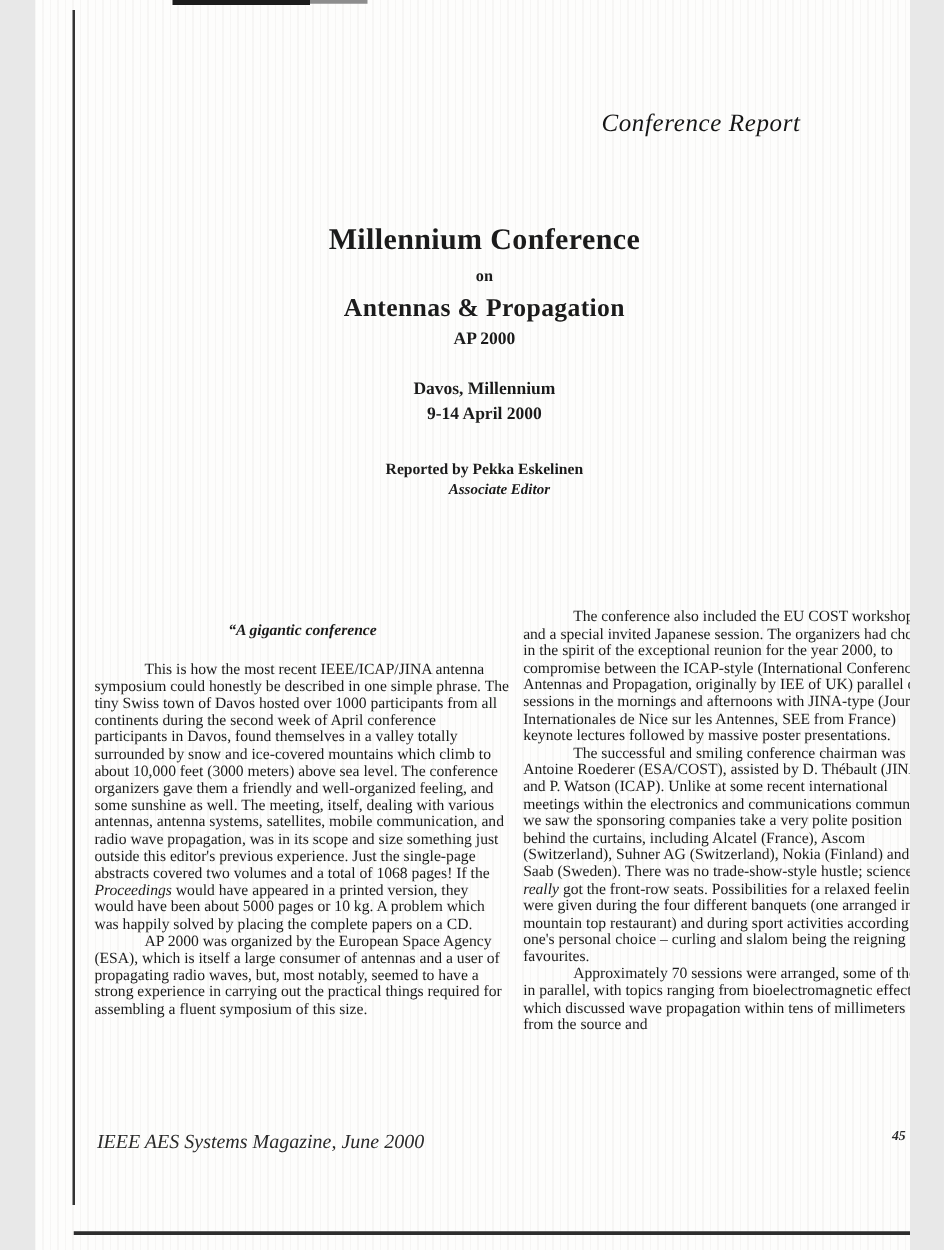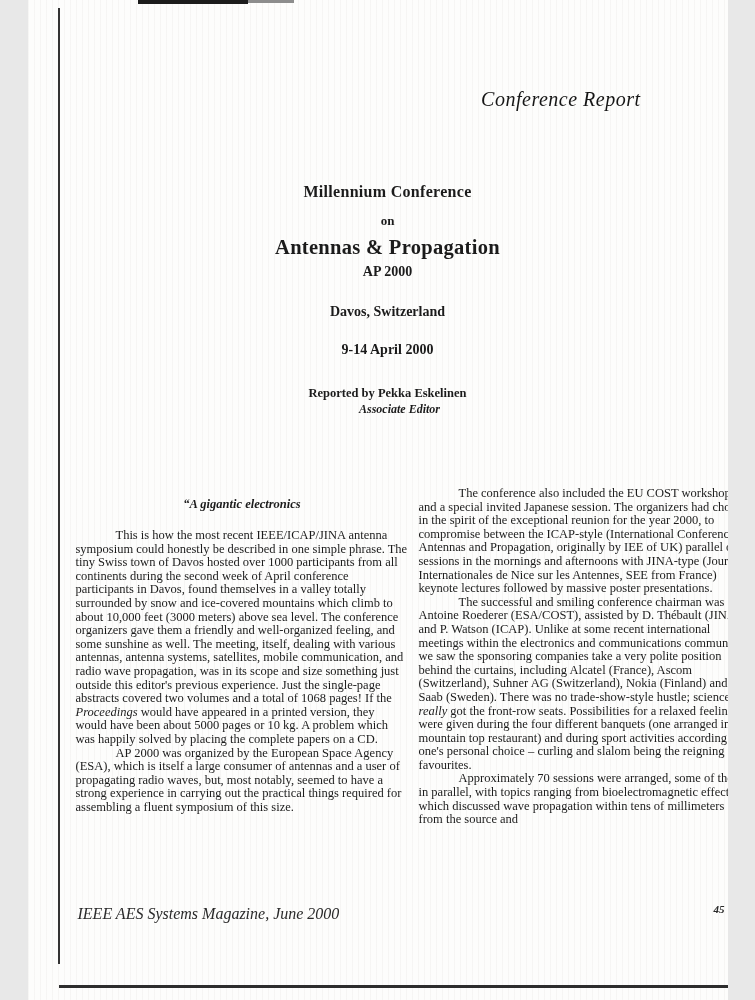--- a/index.html
+++ b/index.html
@@ -20,28 +20,28 @@
   .art-top-light{left:220px;top:0;width:46px;height:3px;background:#8d8d8d;}
   .art-left-line{left:30px;top:8px;width:2px;height:956px;background:#343434;}
   .art-bottom-line{left:31px;top:985px;width:717px;height:3px;background:#2d2d2d;}
 
   .header-label{
     position:absolute;top:88px;right:87px;
     font-style:italic;font-size:20px;letter-spacing:0.5px;color:#161616;
   }
 
   .title-block{position:absolute;top:181px;left:0;width:720px;text-align:center;font-weight:bold;}
-  .t1{font-size:16px;line-height:22px;letter-spacing:0.3px;text-align:center;}
+  .t1{font-size:24px;line-height:22px;letter-spacing:0.3px;text-align:center;}
   .t-on{font-size:13px;line-height:13px;margin-top:11px;}
   .t3{font-size:20.5px;line-height:22px;margin-top:9px;letter-spacing:0.3px;}
   .t4{font-size:14px;line-height:22px;margin-top:3px;}
 
   .meta-block{position:absolute;top:304px;left:0;width:720px;text-align:center;}
   .m-loc{font-size:14px;font-weight:bold;}
-  .m-date{font-size:14px;font-weight:bold;margin-top:22px;}
+  .m-date{font-size:14px;font-weight:bold;margin-top:4px;}
   .m-rep{font-size:12.5px;font-weight:bold;margin-top:28px;}
   .m-role{font-size:12px;font-weight:bold;font-style:italic;margin-top:1px;padding-left:24px;}
 
   .columns{
     position:absolute;top:487px;left:48px;width:676px;
     display:flex;gap:10px;
   }
   .col{width:333px;font-size:12.5px;line-height:13.6px;}
   .pull-quote{
     margin-top:9px;margin-bottom:17px;
@@ -66,30 +66,30 @@
   <div class="header-label">Conference Report</div>
 
   <div class="title-block">
     <div class="t1">Millennium Conference</div>
     <div class="t-on">on</div>
     <div class="t3">Antennas &amp; Propagation</div>
     <div class="t4">AP 2000</div>
   </div>
 
   <div class="meta-block">
-    <div class="m-loc">Davos, Switzerland</div>
+    <div class="m-loc">Davos, Millennium</div>
     <div class="m-date">9-14 April 2000</div>
     <div class="m-rep">Reported by Pekka Eskelinen</div>
     <div class="m-role">Associate Editor</div>
   </div>
 
   <div class="columns">
     <div class="col">
       <div class="pull-quote">
-        <div>“A gigantic electronics</div>
+        <div>“A gigantic conference</div>
       </div>
       <p class="body-para"><span>This is how the most recent IEEE/ICAP/JINA antenna symposium could honestly be described in one simple phrase. The tiny Swiss town of Davos hosted over 1000 participants from all continents during the second week of April conference participants in Davos, found themselves in a valley totally surrounded by snow and ice-covered mountains which climb to about 10,000 feet (3000 meters) above sea level. The conference organizers gave them a friendly and well-organized feeling, and some sunshine as well. The meeting, itself, dealing with various antennas, antenna systems, satellites, mobile communication, and radio wave propagation, was in its scope and size something just outside this editor's previous experience. Just the single-page abstracts covered two volumes and a total of 1068 pages! If the </span><i>Proceedings</i><span> would have appeared in a printed version, they would have been about 5000 pages or 10 kg. A problem which was happily solved by placing the complete papers on a CD.</span></p>
       <p class="body-para"><span>AP 2000 was organized by the European Space Agency (ESA), which is itself a large consumer of antennas and a user of propagating radio waves, but, most notably, seemed to have a strong experience in carrying out the practical things required for assembling a fluent symposium of this size.</span></p>
     </div>
     <div class="col">
       <p class="body-para"><span>The conference also included the EU COST workshops and a special invited Japanese session. The organizers had chosen, in the spirit of the exceptional reunion for the year 2000, to compromise between the ICAP-style (International Conference on Antennas and Propagation, originally by IEE of UK) parallel oral sessions in the mornings and afternoons with JINA-type (Journées Internationales de Nice sur les Antennes, SEE from France) keynote lectures followed by massive poster presentations.</span></p>
       <p class="body-para"><span>The successful and smiling conference chairman was Antoine Roederer (ESA/COST), assisted by D. Thébault (JINA) and P. Watson (ICAP). Unlike at some recent international meetings within the electronics and communications community, we saw the sponsoring companies take a very polite position behind the curtains, including Alcatel (France), Ascom (Switzerland), Suhner AG (Switzerland), Nokia (Finland) and Saab (Sweden). There was no trade-show-style hustle; science </span><i>really</i><span> got the front-row seats. Possibilities for a relaxed feeling were given during the four different banquets (one arranged in a mountain top restaurant) and during sport activities according to one's personal choice – curling and slalom being the reigning favourites.</span></p>
       <p class="body-para"><span>Approximately 70 sessions were arranged, some of them in parallel, with topics ranging from bioelectromagnetic effects, which discussed wave propagation within tens of millimeters from the source and</span></p>
     </div>
   </div>

